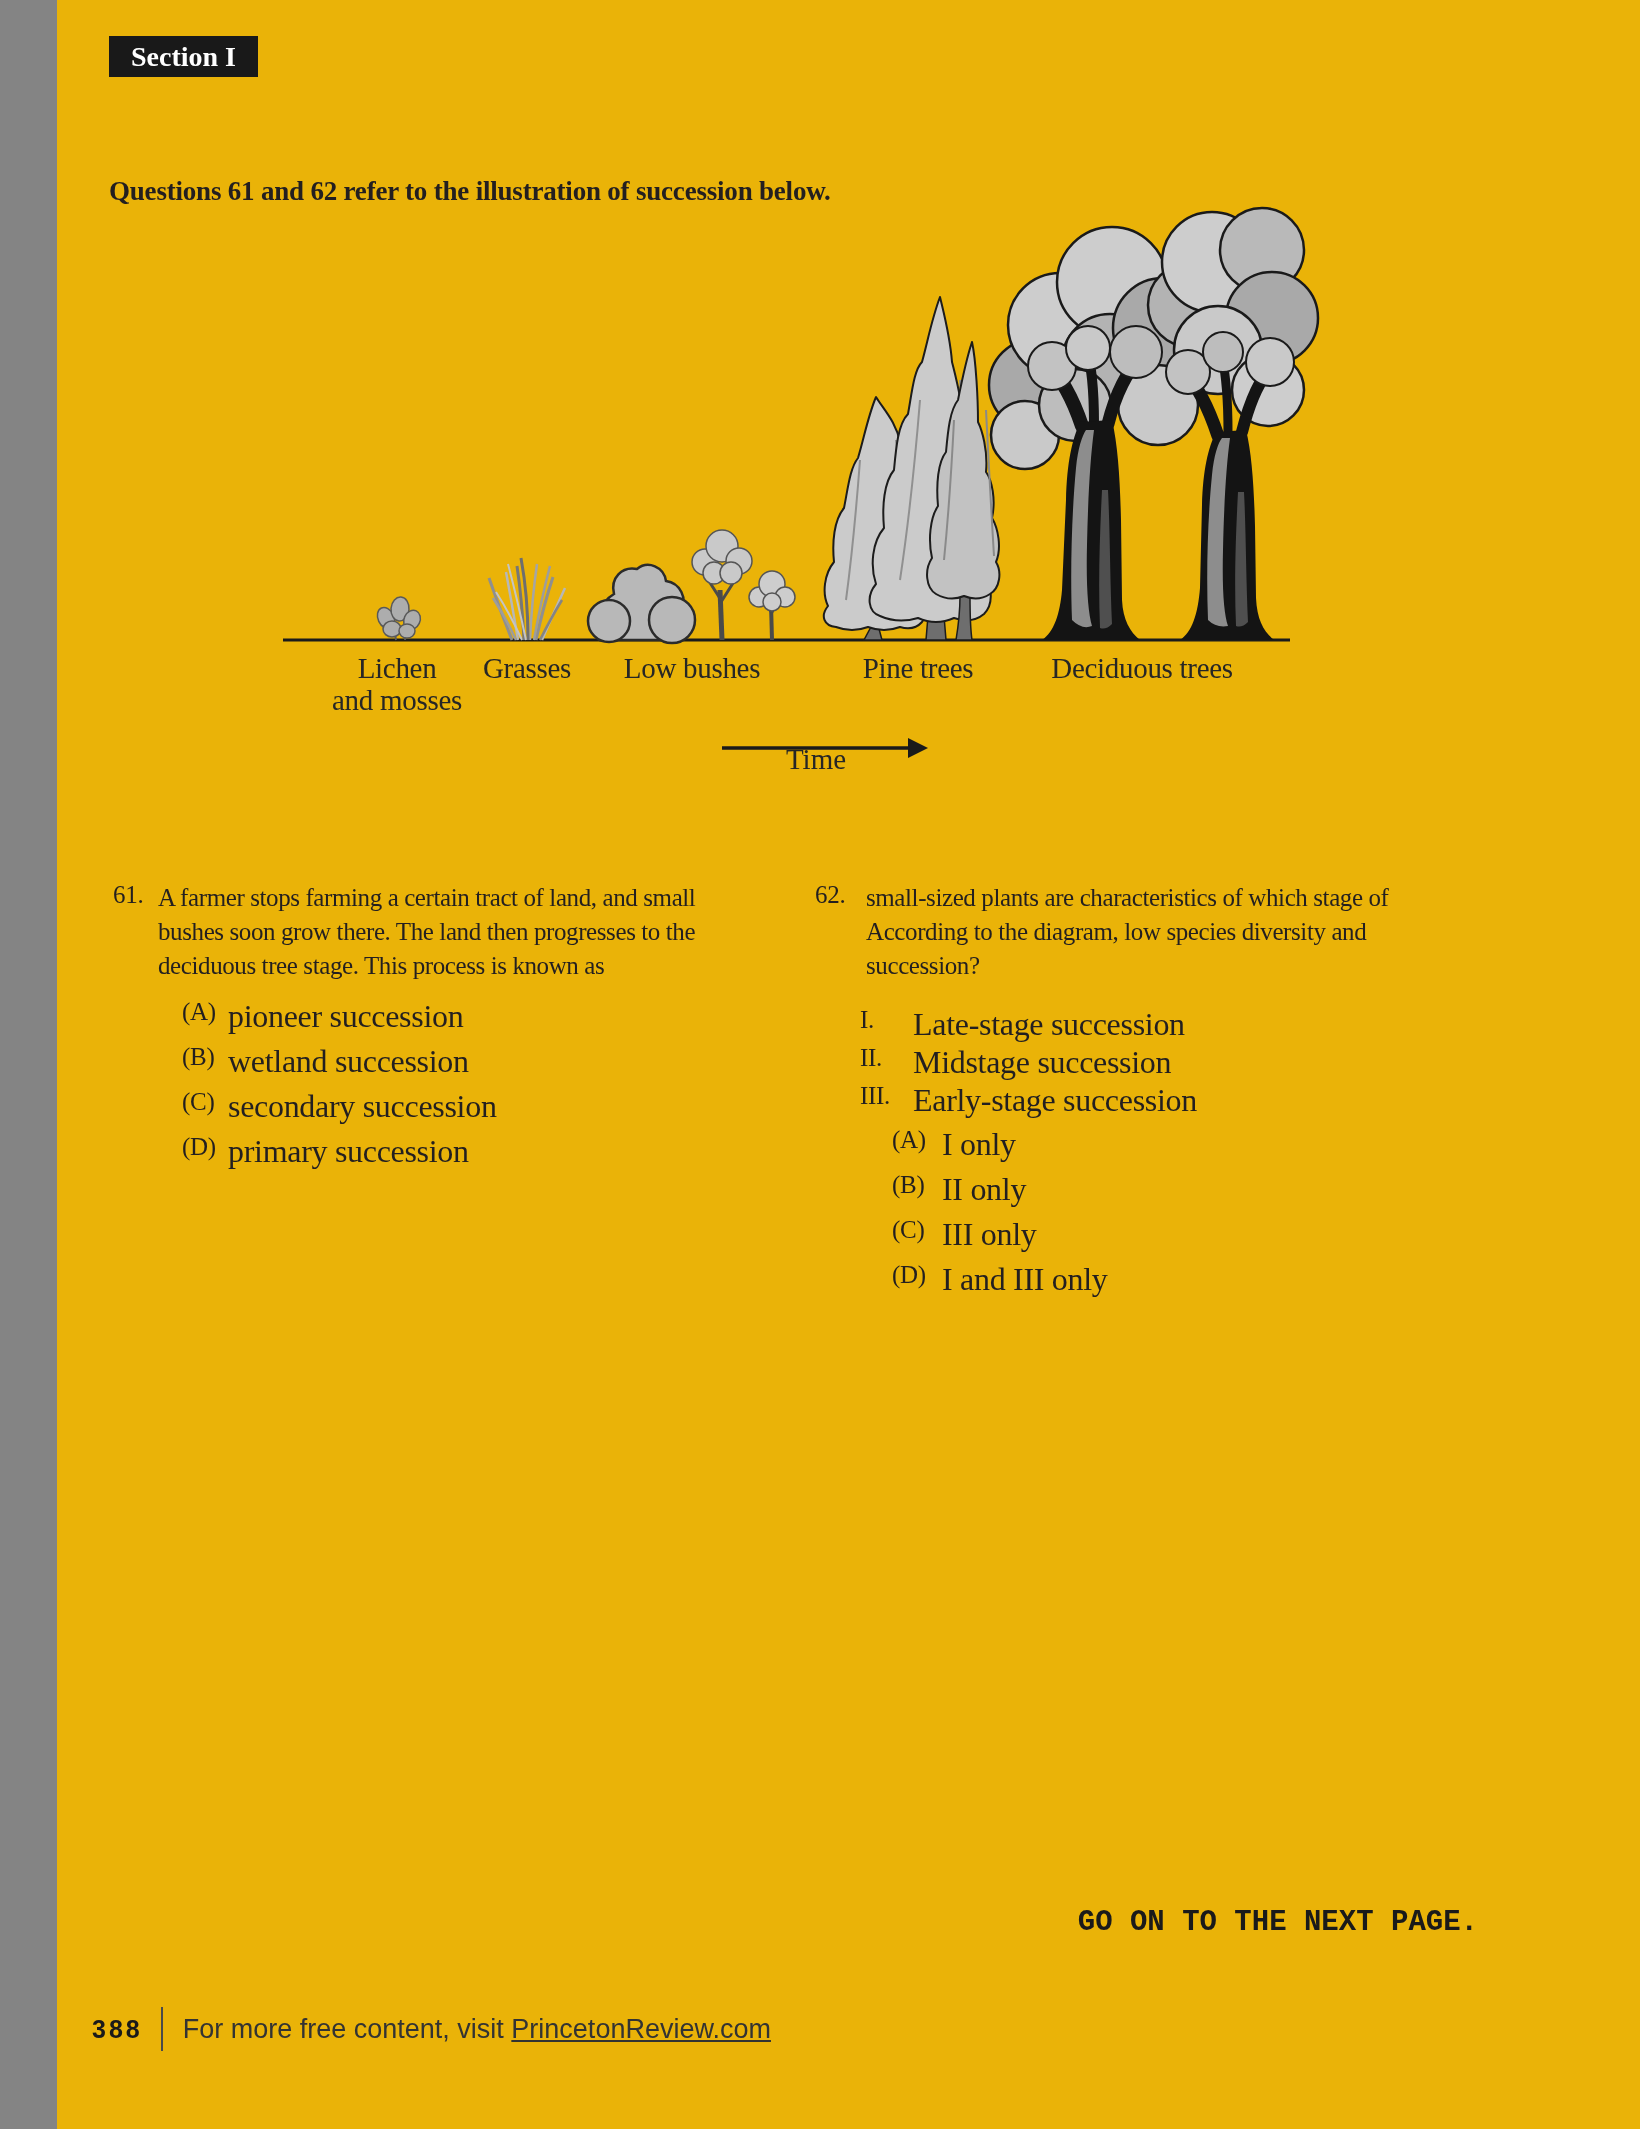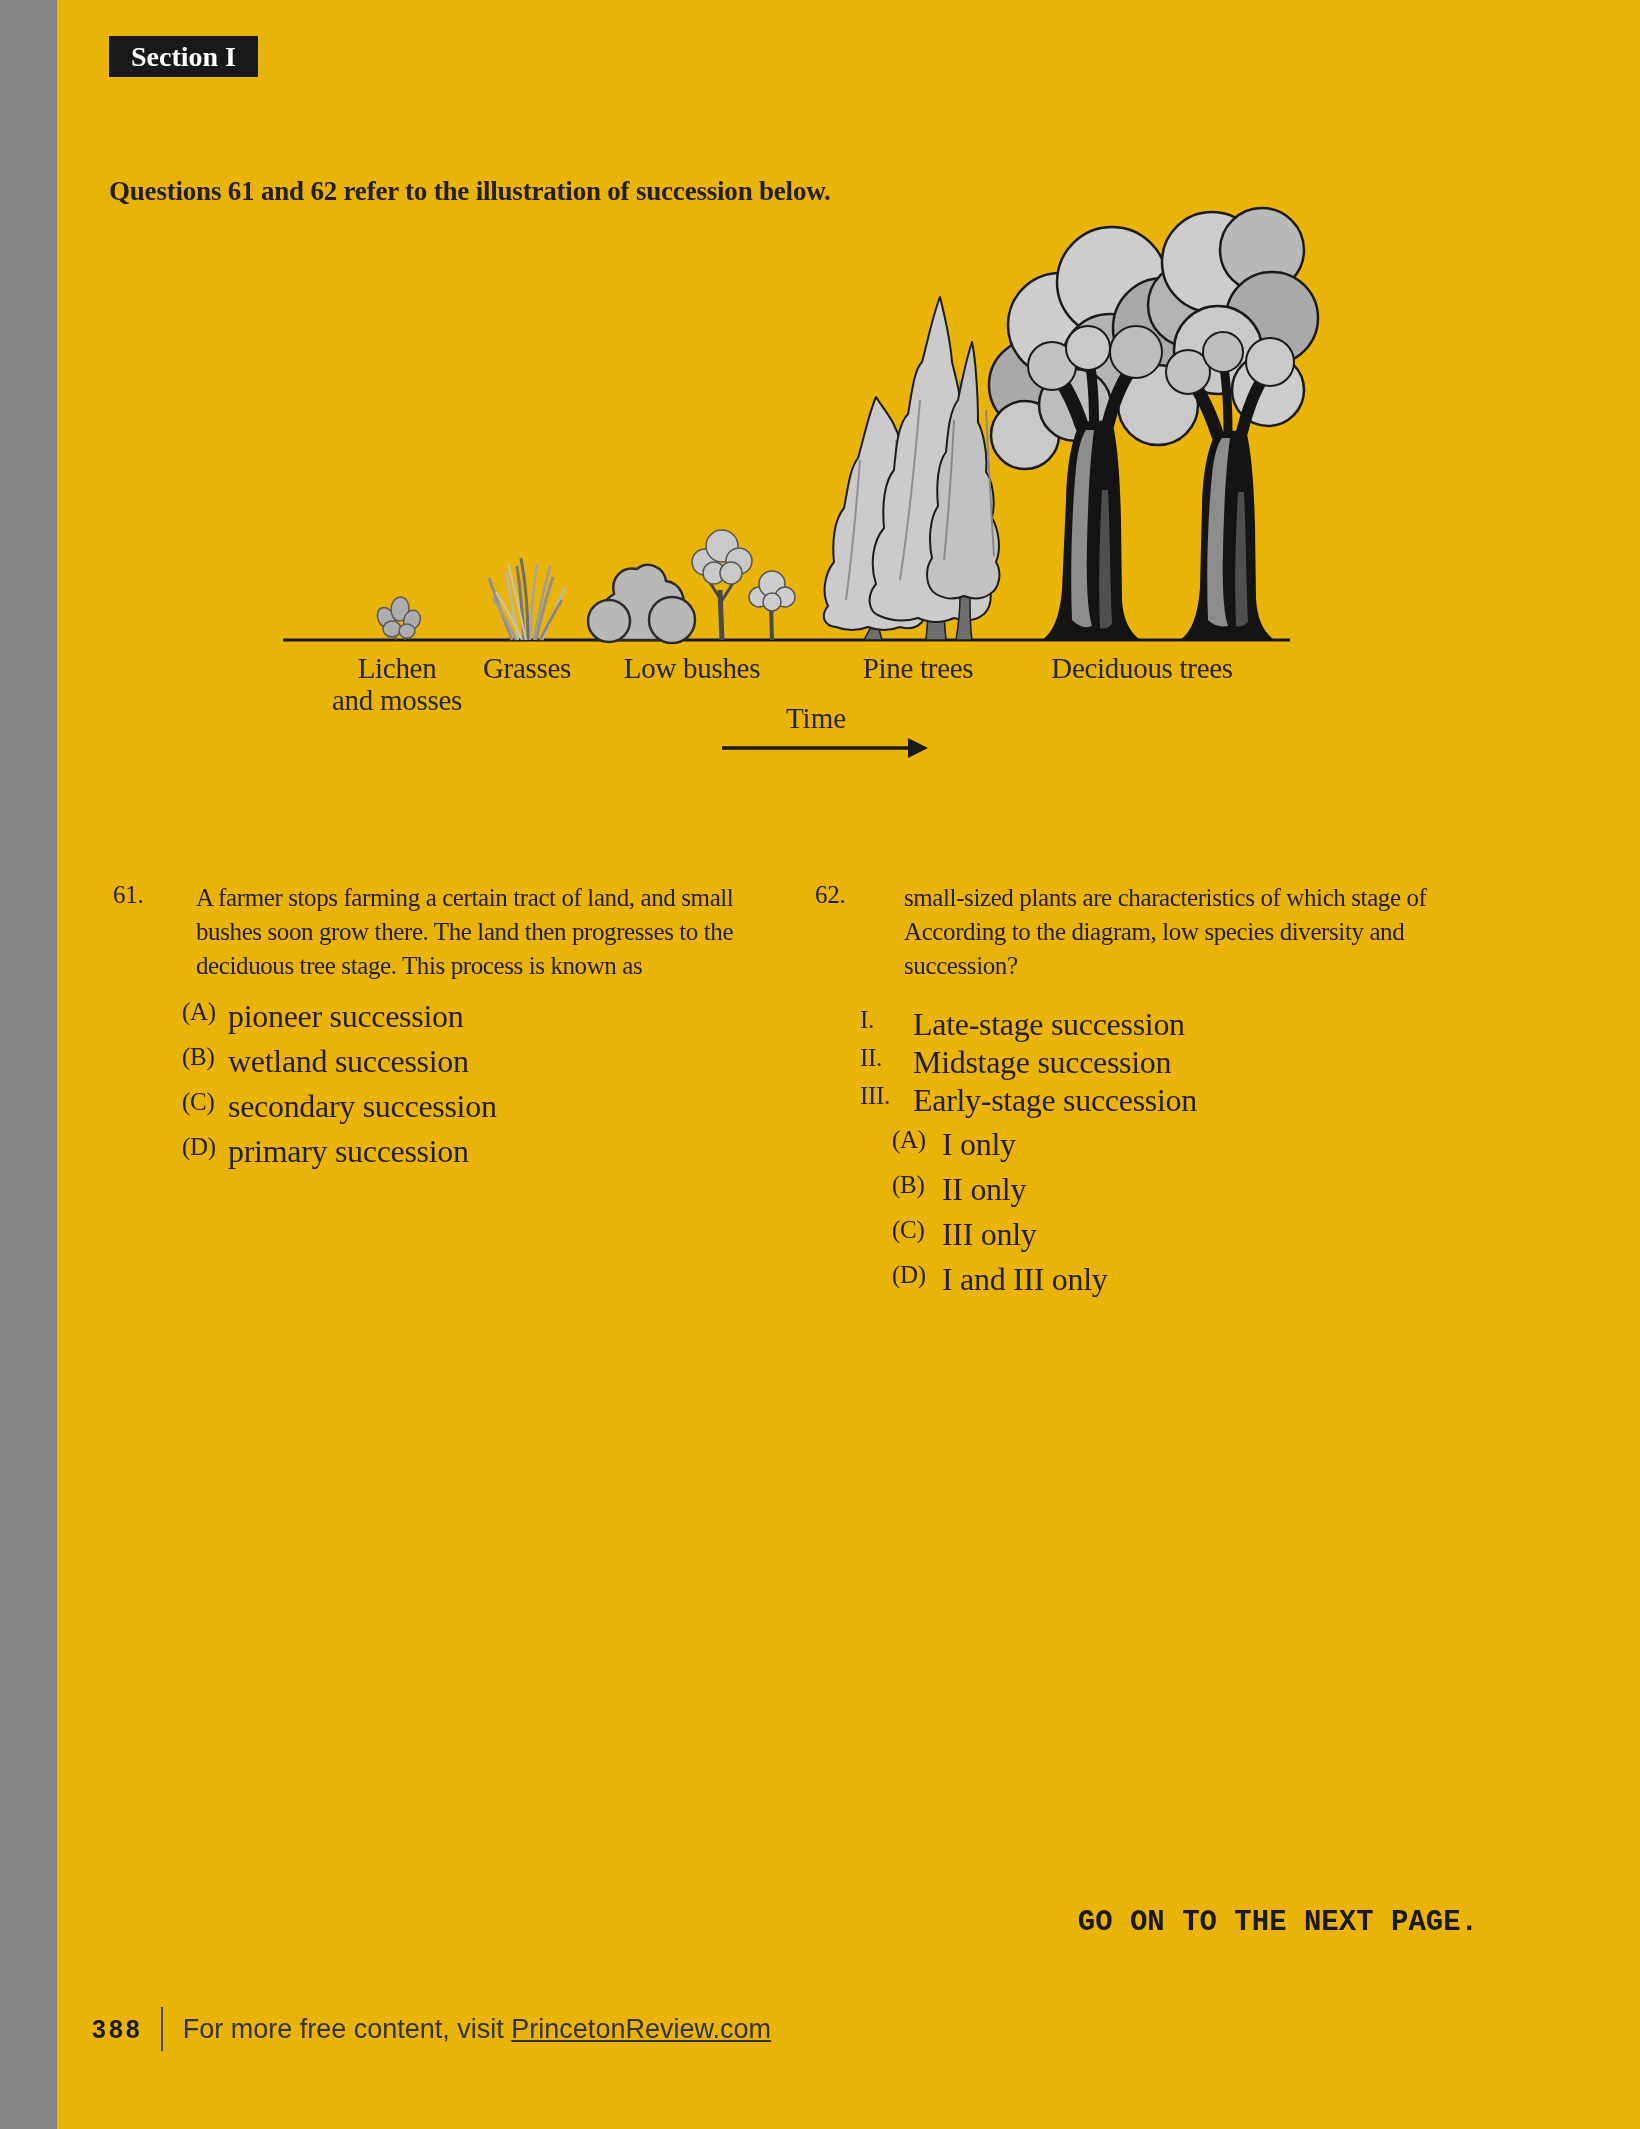--- a/index.html
+++ b/index.html
@@ -5,24 +5,24 @@
   html,body{margin:0;padding:0;background:#ffffff;}
   .page{position:relative;width:1640px;height:2129px;background:#eab308;overflow:hidden;
         font-family:"Liberation Serif", serif;color:#231f20;}
   .edge-strip{position:absolute;left:0;top:0;width:57px;height:2129px;background:#848484;}
   .section-tab{position:absolute;left:109px;top:36px;width:149px;height:41px;background:#191919;
         color:#ffffff;font-weight:bold;font-size:28px;display:flex;align-items:center;justify-content:center;}
   .intro-heading{position:absolute;left:109px;top:176px;font-weight:bold;font-size:27px;letter-spacing:-0.2px;white-space:nowrap;}
   .diagram{position:absolute;left:260px;top:200px;width:1060px;height:570px;}
   .diagram svg{position:absolute;left:0;top:0;}
   .stage-label{position:absolute;transform:translateX(-50%);font-size:29px;letter-spacing:-0.3px;white-space:nowrap;color:#262626;}
-  .time-label{position:absolute;transform:translateX(-50%);font-size:29px;color:#262626;}
+  .time-label{position:absolute;transform:translateX(-50%);font-size:29px;color:#262626;margin-top:41px;}
   .qnum{position:absolute;font-size:25px;letter-spacing:-0.3px;}
   .stem{position:absolute;}
-  .stem-line{font-size:25px;line-height:34px;letter-spacing:-0.4px;white-space:nowrap;margin-left:38px;}
+  .stem-line{font-size:25px;line-height:34px;letter-spacing:-0.4px;white-space:nowrap;}
   .options{position:absolute;}
   .option-row{height:45px;display:flex;align-items:flex-start;}
   .opt-label{display:inline-block;font-size:25px;letter-spacing:-0.3px;}
   .opt-text{display:inline-block;font-size:32px;letter-spacing:-0.3px;white-space:nowrap;}
   .q61-opts .opt-label{width:46px;}
   .roman-list{position:absolute;}
   .roman-row{height:38px;display:flex;align-items:flex-start;}
   .roman-row .opt-label{width:53px;}
   .q62-opts .opt-label{width:50px;}
   .go-on{position:absolute;right:162px;top:1906px;font-family:Liberation Mono, monospace;

